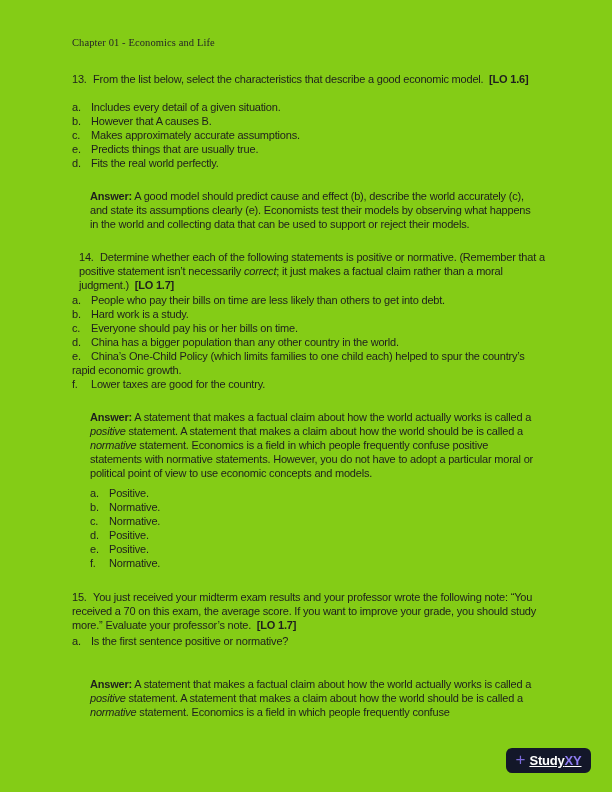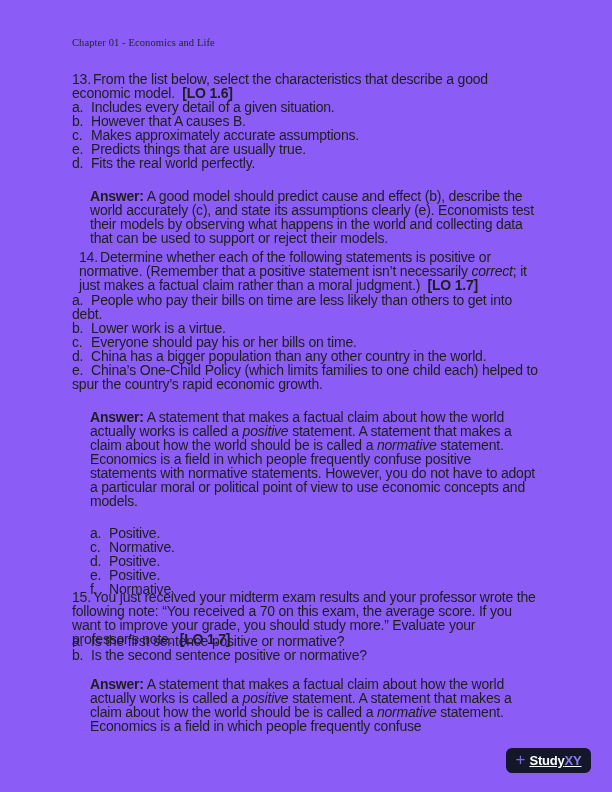--- a/index.html
+++ b/index.html
@@ -1,31 +1,31 @@
 <!DOCTYPE html>
 <html><head>
 <meta charset="utf-8">
 <style>
   html,body{margin:0;padding:0;}
   body{
     width:612px;height:792px;background:#ffffff;position:relative;
     font-family:"Liberation Sans",sans-serif;color:#1e1e1e;
     -webkit-font-smoothing:antialiased;
   }
-  .page{position:absolute;left:0;top:0;width:612px;height:792px;background:#8b5cf6;overflow:hidden;}
-  .blk{position:absolute;font-size:14px;line-height:14px;letter-spacing:-0.2px;}
+  .page{position:absolute;left:0;top:0;width:612px;height:792px;background:#84cc16;overflow:hidden;}
+  .blk{position:absolute;font-size:11px;line-height:14px;letter-spacing:-0.2px;}
   .serif{font-family:"Liberation Serif",serif;}
   .b{font-weight:bold;}
   .i{font-style:italic;}
   .num{display:inline-block;width:21px;}
   .let{display:inline-block;width:19px;}
   .header-line{left:72px;top:36px;font-size:10.5px;color:#262626;letter-spacing:0.1px;}
   .q-intro,.q-options{left:72px;width:468px;}
   .ans{left:90px;width:450px;}
-  .sublist{margin-top:18px;}
+  .sublist{margin-top:6px;}
   .footer-line{left:0;top:725px;width:612px;text-align:center;font-size:10px;color:#2b2b2b;letter-spacing:0.2px;}
   .brand-badge{
     position:absolute;left:506px;top:748px;width:85px;height:25px;
     background:#131729;border-radius:6px;
     display:flex;align-items:center;justify-content:center;gap:4px;
     box-sizing:border-box;
   }
   .brand-plus{font-size:17px;line-height:17px;font-weight:400;margin-top:-2px;}
   .brand-text{font-size:13px;font-weight:bold;color:#ffffff;letter-spacing:-0.2px;text-decoration:underline;}
   .brand-accent{font-weight:bold;}
@@ -54,46 +54,47 @@
   <div class="blk ans" style="top:189px;">
     <span class="b">Answer:</span><span> A good model should predict cause and effect (b), describe the world accurately (c), and state its assumptions clearly (e). Economists test their models by observing what happens in the world and collecting data that can be used to support or reject their models.</span>
   </div>
 
   <div class="blk q-intro" style="top:250px;margin-left:7px;">
     <span class="num">14.</span><span>Determine whether each of the following statements is positive or normative. (Remember that a positive statement isn’t necessarily </span><span class="i">correct</span><span>; it just makes a factual claim rather than a moral judgment.)&nbsp; </span><span class="b">[LO 1.7]</span>
   </div>
 
   <div class="blk q-options" style="top:293px;">
     <div><span class="let">a.</span><span>People who pay their bills on time are less likely than others to get into debt.</span></div>
-    <div><span class="let">b.</span><span>Lower work is a virtue.</span></div>
+    <div><span class="let">b.</span><span>Hard work is a study.</span></div>
     <div><span class="let">c.</span><span>Everyone should pay his or her bills on time.</span></div>
     <div><span class="let">d.</span><span>China has a bigger population than any other country in the world.</span></div>
     <div><span class="let">e.</span><span>China’s One-Child Policy (which limits families to one child each) helped to spur the country’s rapid economic growth.</span></div>
+    <div><span class="let">f.</span><span>Lower taxes are good for the country.</span></div>
   </div>
 
   <div class="blk ans" style="top:410px;">
     <div>
       <span class="b">Answer:</span><span> A statement that makes a factual claim about how the world actually works is called a </span><span class="i">positive</span><span> statement. A statement that makes a claim about how the world should be is called a </span><span class="i">normative</span><span> statement. Economics is a field in which people frequently confuse positive statements with normative statements. However, you do not have to adopt a particular moral or political point of view to use economic concepts and models.</span>
     </div>
     <div class="sublist">
       <div><span class="let">a.</span><span>Positive.</span></div>
+      <div><span class="let">b.</span><span>Normative.</span></div>
       <div><span class="let">c.</span><span>Normative.</span></div>
       <div><span class="let">d.</span><span>Positive.</span></div>
       <div><span class="let">e.</span><span>Positive.</span></div>
       <div><span class="let">f.</span><span>Normative.</span></div>
     </div>
   </div>
 
   <div class="blk q-intro" style="top:590px;">
     <span class="num">15.</span><span>You just received your midterm exam results and your professor wrote the following note: “You received a 70 on this exam, the average score. If you want to improve your grade, you should study more.” Evaluate your professor’s note.&nbsp; </span><span class="b">[LO 1.7]</span>
   </div>
 
   <div class="blk q-options" style="top:634px;">
     <div><span class="let">a.</span><span>Is the first sentence positive or normative?</span></div>
-    <div><span class="let">b.</span><span>Is the second sentence positive or normative?</span></div>
   </div>
 
   <div class="blk ans" style="top:677px;">
     <span class="b">Answer:</span><span> A statement that makes a factual claim about how the world actually works is called a </span><span class="i">positive</span><span> statement. A statement that makes a claim about how the world should be is called a </span><span class="i">normative</span><span> statement. Economics is a field in which people frequently confuse</span>
   </div>
 
 
   <div class="brand-badge" style="background: rgb(19, 23, 41);">
     <span class="brand-plus" style="color: rgb(123, 106, 218);">+</span>
     <span class="brand-text"><span>Study</span><span class="brand-accent" style="color: rgb(142, 124, 242);">XY</span></span>

